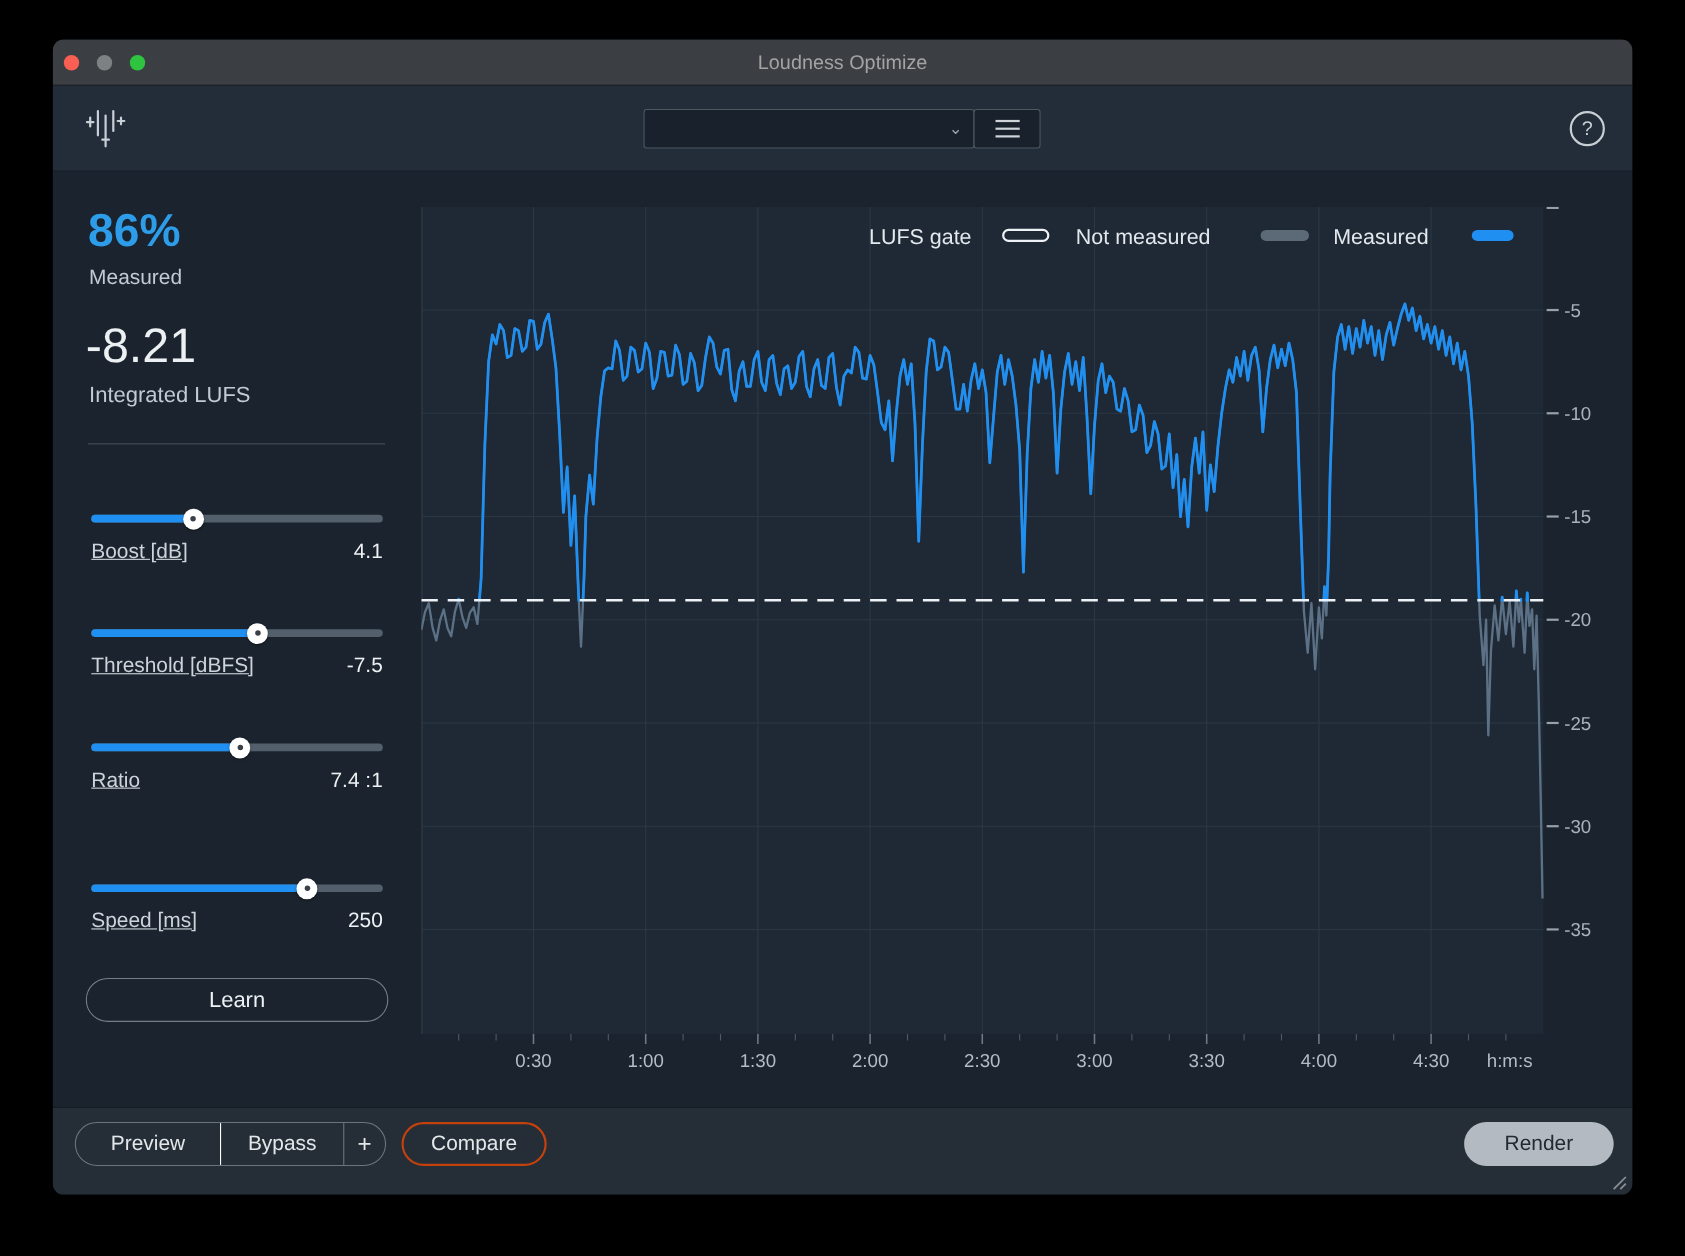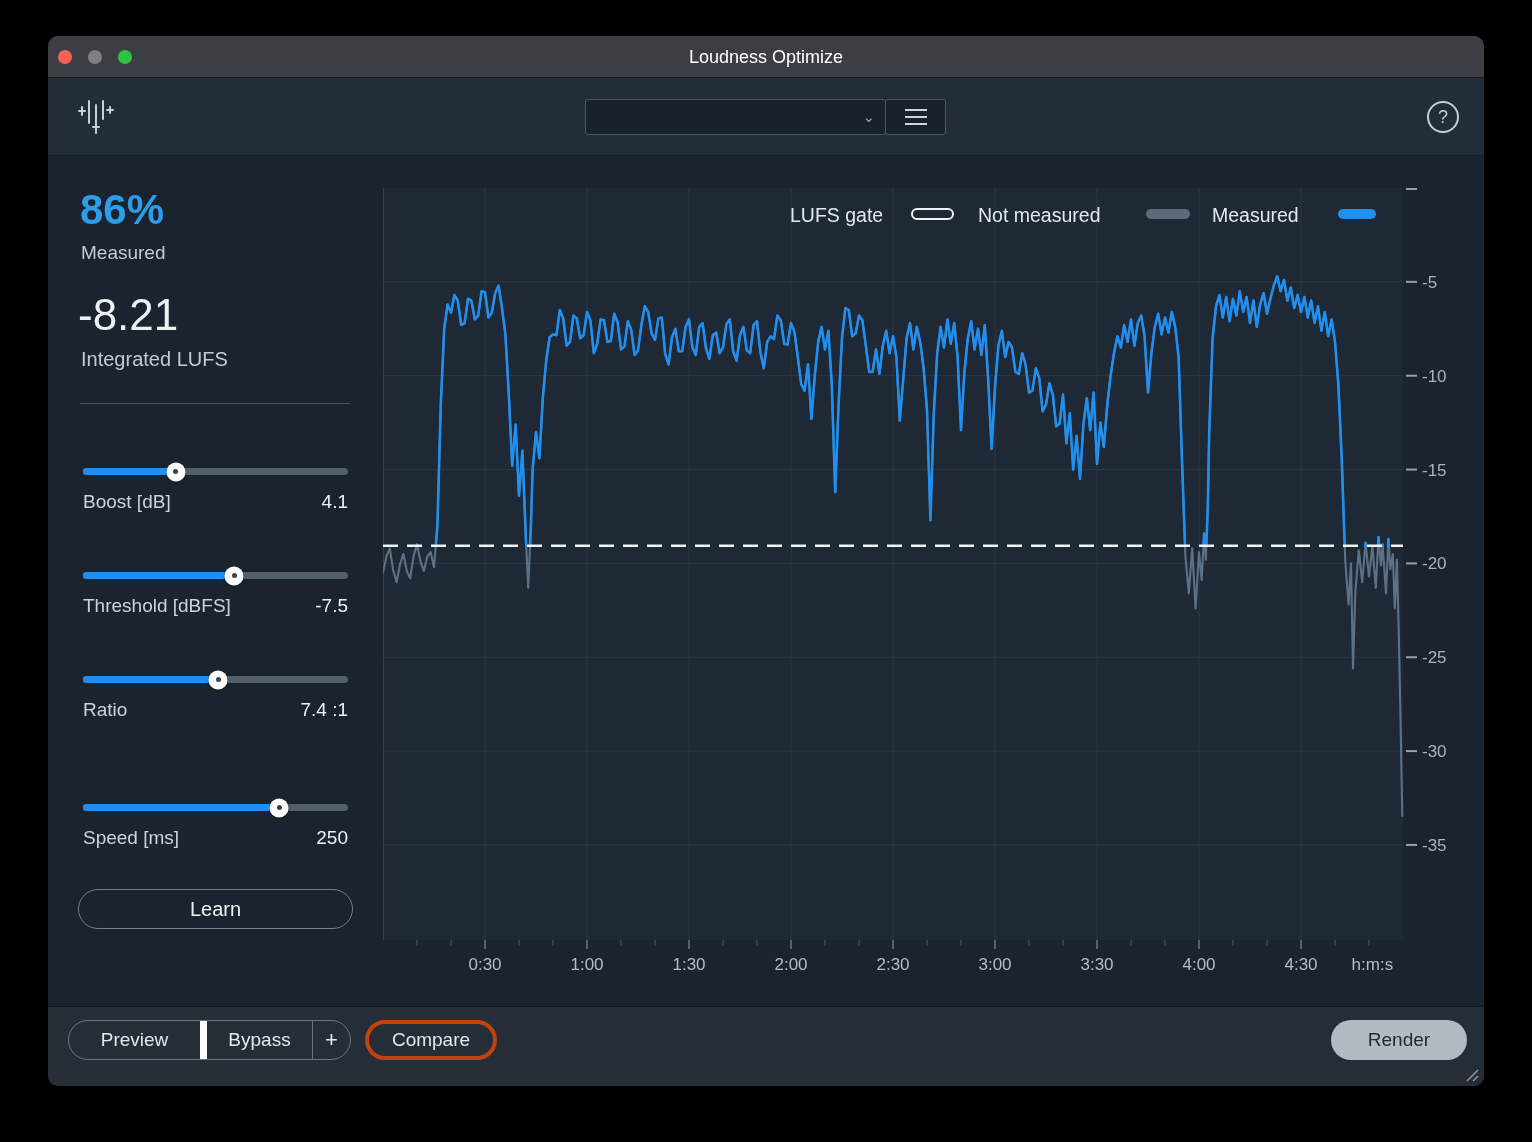--- a/index.html
+++ b/index.html
@@ -4,21 +4,21 @@
 <style>
   * { margin:0; padding:0; box-sizing:border-box; }
   html,body { width:1532px; height:1142px; background:#000; font-family:"Liberation Sans", sans-serif; overflow:hidden; }
   .window { position:absolute; left:48px; top:36px; width:1436px; height:1050px;
     background:#1b242e; border-radius:10px; overflow:hidden;
     box-shadow:0 18px 50px rgba(0,0,0,.65); }
 
   
   .titlebar { position:absolute; left:0; top:0; width:100%; height:42px; background:#3b3f44;
     border-bottom:1px solid #17191c; }
-  .title { width:100%; text-align:center; line-height:42px; color:#ffffff; font-size:18px; }
+  .title { width:100%; text-align:center; line-height:42px; color:#a3a3a3; font-size:18px; }
   .lights { position:absolute; left:10px; top:14px; display:flex; gap:16px; }
   .light { width:14px; height:14px; border-radius:50%; }
   .light.red { background:#f95f52; }
   .light.mid { background:#7e8184; }
   .light.green { background:#2ec43f; }
 
   
   .header { position:absolute; left:0; top:42px; width:100%; height:78px; background:#232d39;
     border-bottom:1px solid #151d26; }
   .logo { position:absolute; left:26px; top:15px; width:46px; height:46px; }
@@ -42,43 +42,43 @@
 
   .slider { position:absolute; left:35px; width:265px; height:56px; }
   .s1{top:432px;} .s2{top:536px;} .s3{top:640px;} .s4{top:768px;}
   .track { position:relative; height:7px; border-radius:4px; background:#535f6b; }
   .fill { position:absolute; left:0; top:0; height:100%; border-radius:4px; background:#1f8ff2; }
   .thumb { position:absolute; top:50%; transform:translate(-50%,-50%); width:19px; height:19px;
     border-radius:50%; background:#ffffff; box-shadow:0 1px 2px rgba(0,0,0,.5); }
   .thumb::after { content:""; position:absolute; left:50%; top:50%; transform:translate(-50%,-50%);
     width:5px; height:5px; border-radius:50%; background:#3a4046; }
   .s-row { display:flex; justify-content:space-between; margin-top:16px; }
-  .s-label { color:#ccd3da; font-size:19px; }
+  .s-label { color:#ccd3da; font-size:19px;text-decoration:underline; }
   .s-value { color:#eef1f4; font-size:19px; }
 
   .learn-btn { position:absolute; left:30px; top:853px; width:275px; height:40px; border-radius:20px;
     border:1px solid #747e88; background:transparent; color:#eef1f4; font-size:20px;
     font-family:"Liberation Sans",sans-serif; }
 
   
   .chart { position:absolute; left:335px; top:152px; width:1077px; height:800px; }
   svg text { font-family:"Liberation Sans", sans-serif; }
 
   
   .footer { position:absolute; left:0; bottom:0; width:100%; height:80px; background:#252e37;
     border-top:1px solid #11171d; }
   .btn-group { position:absolute; left:20px; top:13px; height:40px; display:flex;
     border:1px solid #6a747e; border-radius:20px; overflow:hidden; }
   .seg { height:100%; display:flex; align-items:center; justify-content:center; color:#e3e7ea;
     font-size:19px; background:transparent; border:none; font-family:"Liberation Sans",sans-serif; }
   .seg.preview { width:131px; }
-  .seg.bypass { width:112px; border-left:7px solid #ffffff; }
+  .seg.bypass { width:112px; border-left:1px solid #ffffff; }
   .seg.plus { width:38px; border-left:1px solid #6a747e; font-size:22px; }
   .compare-btn { position:absolute; left:317px; top:13px; width:132px; height:40px; border-radius:20px;
-    border:4px solid #c2410c; background:transparent; color:#e3e7ea; font-size:19px;
+    border:2px solid #c2410c; background:transparent; color:#e3e7ea; font-size:19px;
     font-family:"Liberation Sans",sans-serif; }
   .render-btn { position:absolute; right:17px; top:13px; width:136px; height:40px; border-radius:20px;
     border:none; background:#b3bac1; color:#232a32; font-size:19px; font-family:Liberation Sans, sans-serif; }
   .grip { position:absolute; right:5px; bottom:4px; width:16px; height:16px; }
 </style>
 </head>
 <body>
 
 <div class="window">
 

